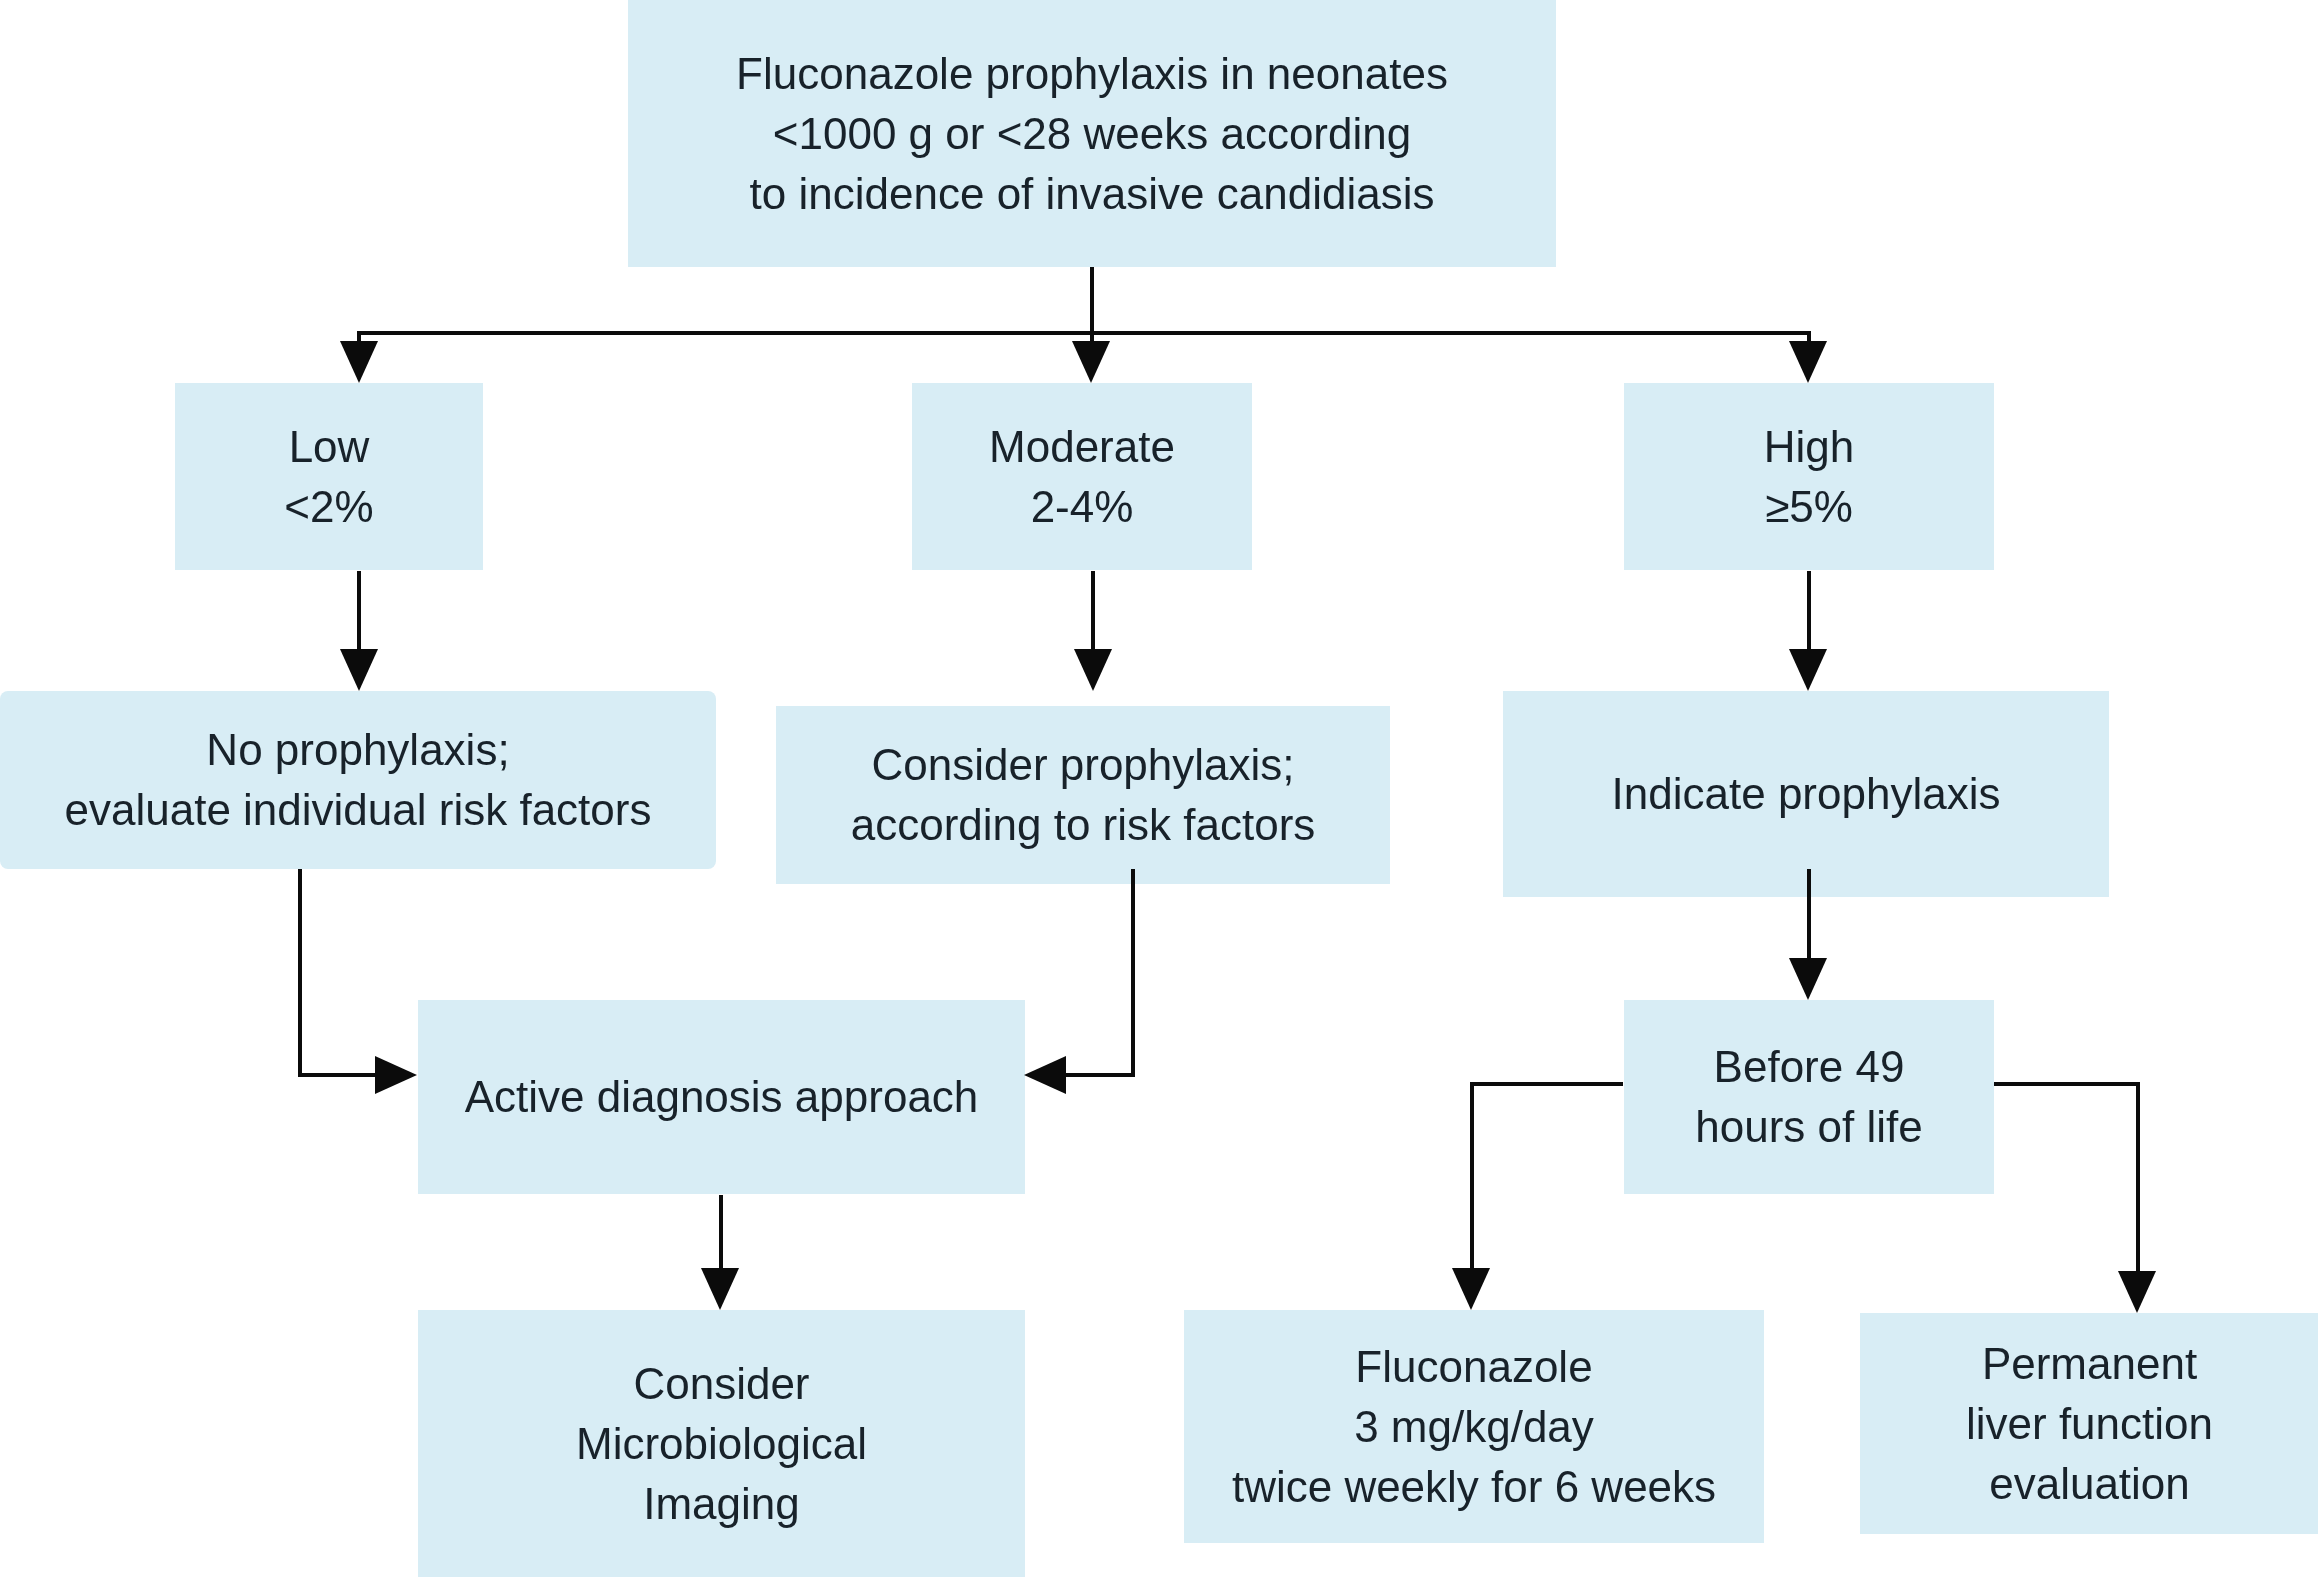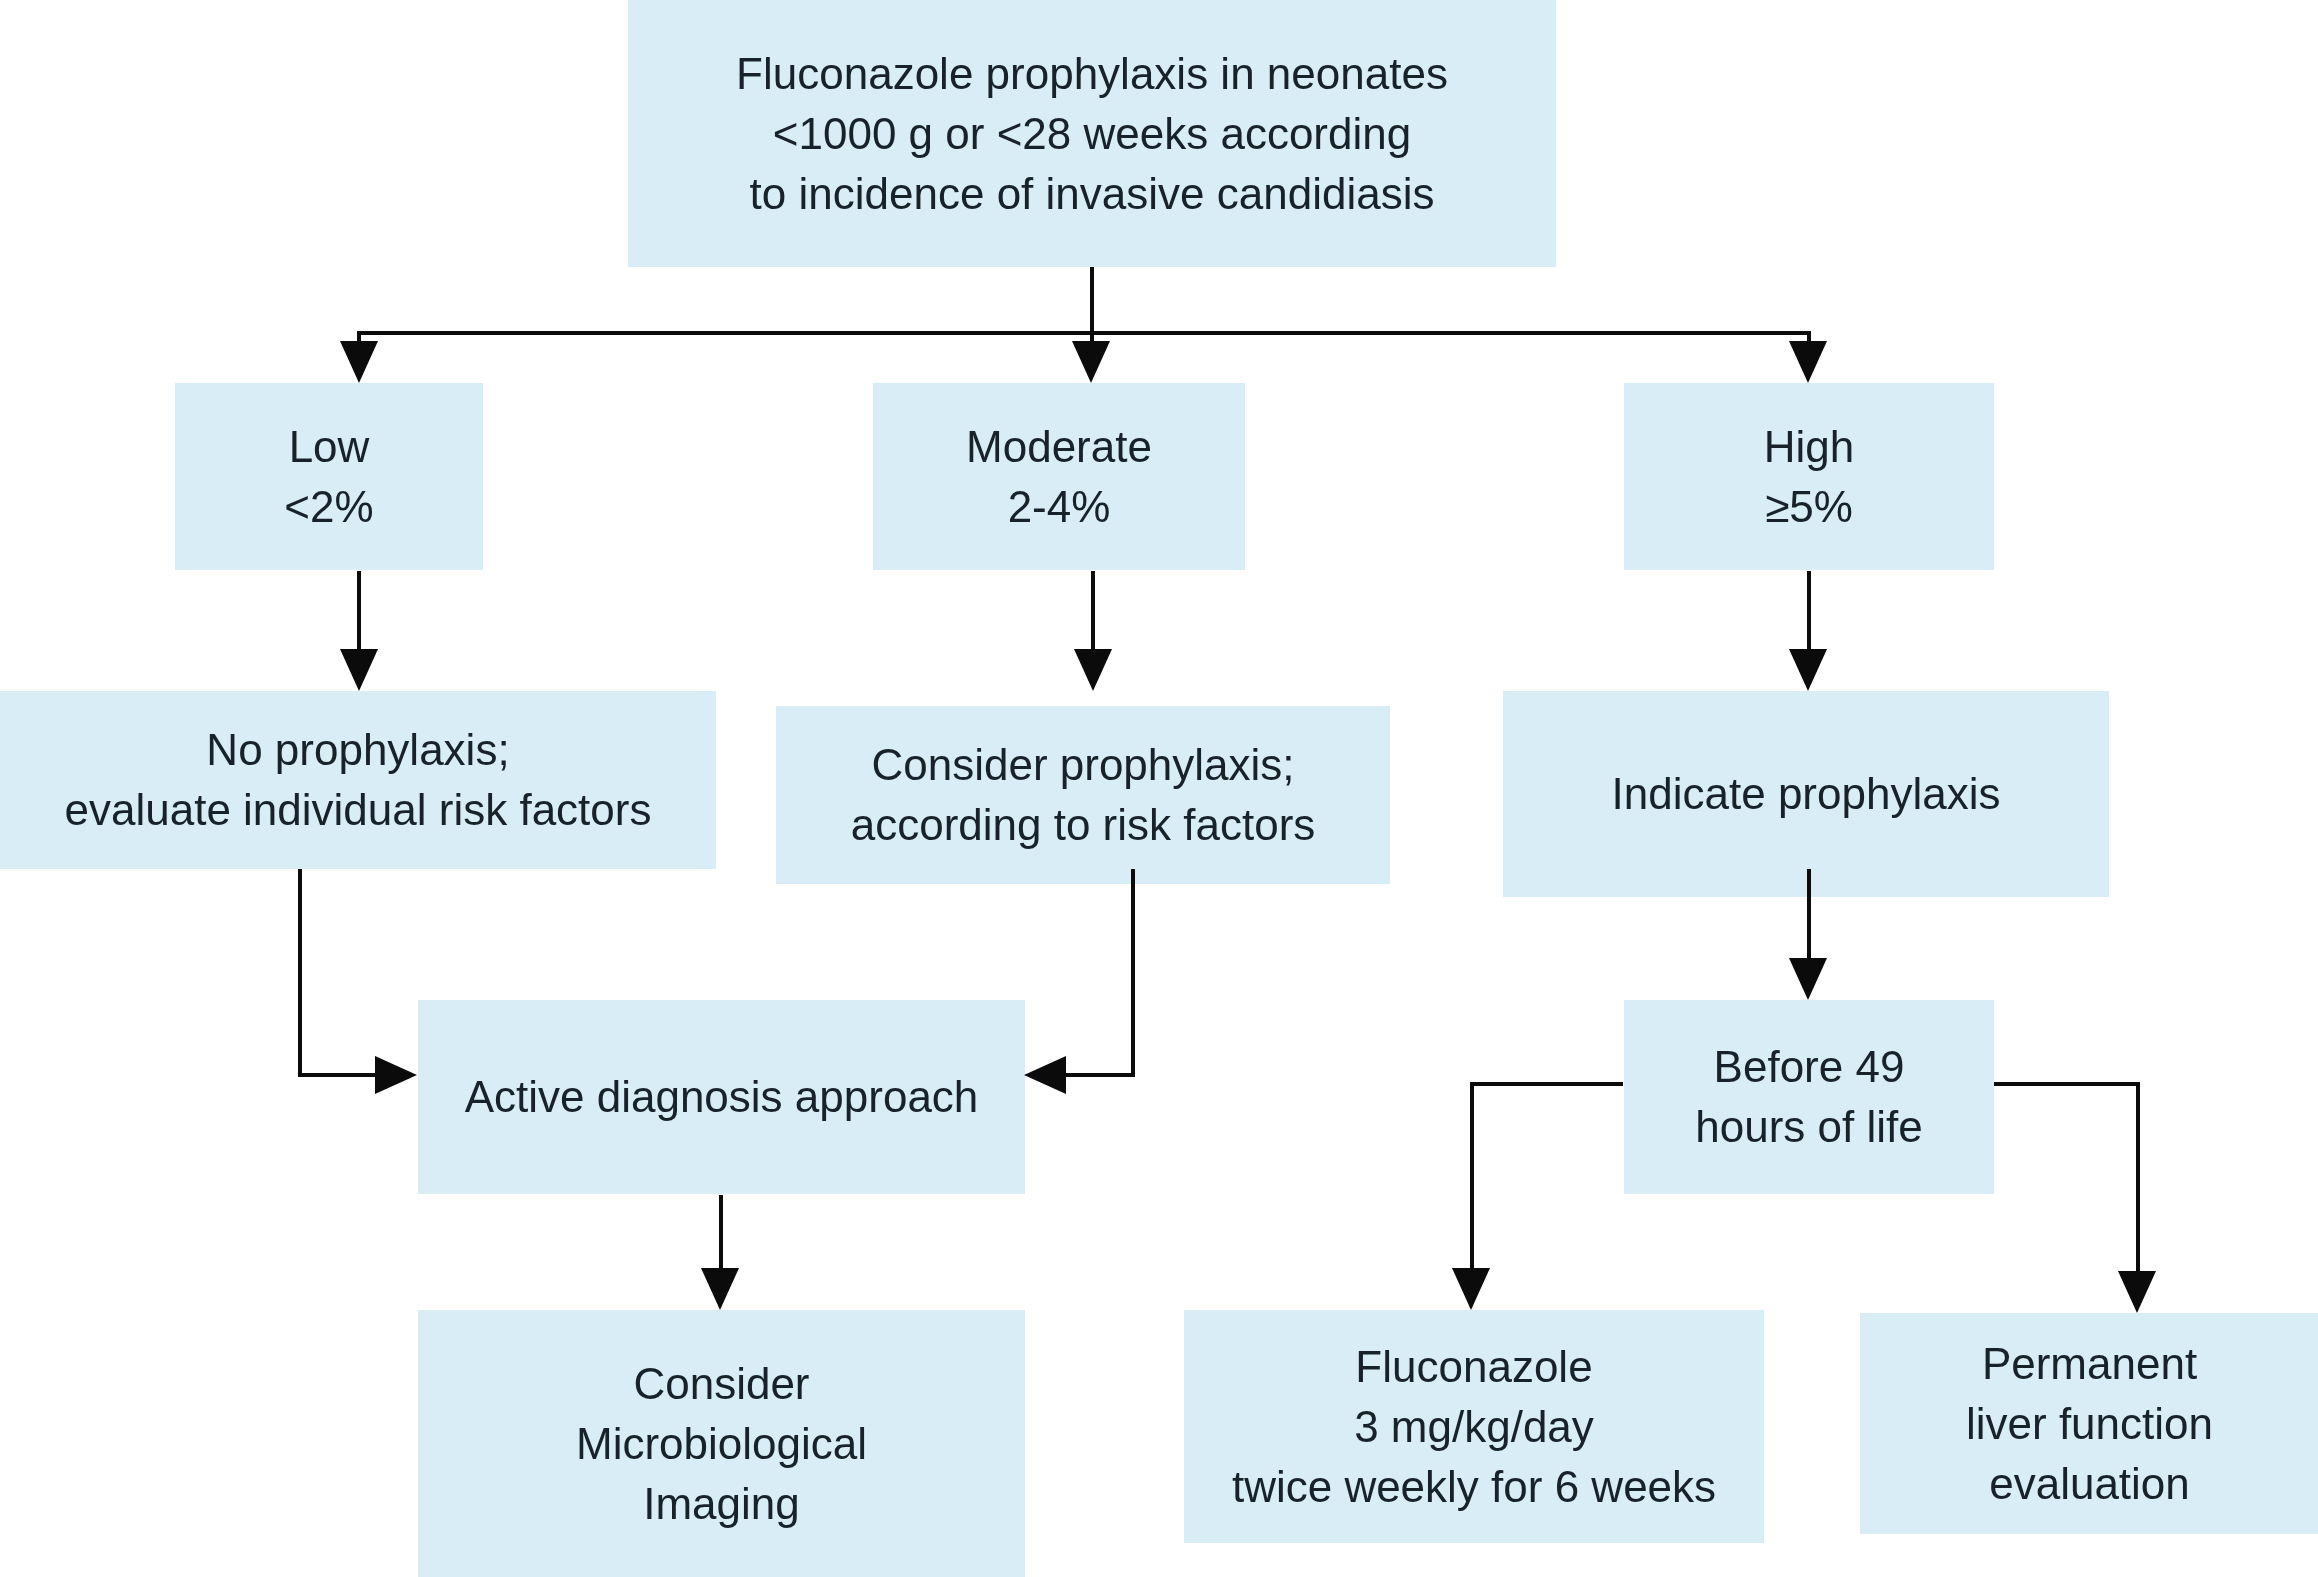--- a/index.html
+++ b/index.html
@@ -39,23 +39,23 @@
     border-left:42px solid #0b0b0b;
   }
   .ah-left{
     border-top:19px solid transparent;
     border-bottom:19px solid transparent;
     border-right:42px solid #0b0b0b;
   }
   
   #n-root{left:628px;top:0;width:928px;height:267px;}
   #n-low{left:175px;top:383px;width:308px;height:187px;}
-  #n-moderate{left:873px;top:383px;width:372px;height:187px;}
+  #n-moderate{left:912px;top:383px;width:340px;height:187px;}
   #n-high{left:1624px;top:383px;width:370px;height:187px;}
-  #n-nopro{left:0;top:691px;width:716px;height:178px;}
+  #n-nopro{left:0;top:691px;width:716px;height:178px;border-radius:8px;}
   #n-consider{left:776px;top:706px;width:614px;height:178px;}
   #n-indicate{left:1503px;top:691px;width:606px;height:206px;}
   #n-active{left:418px;top:1000px;width:607px;height:194px;}
   #n-before72{left:1624px;top:1000px;width:370px;height:194px;}
   #n-clinical{left:418px;top:1310px;width:607px;height:267px;}
   #n-fluco{left:1184px;top:1310px;width:580px;height:233px;}
   #n-permanent{left:1860px;top:1313px;width:459px;height:221px;}
 </style>
 </head>
 <body>

